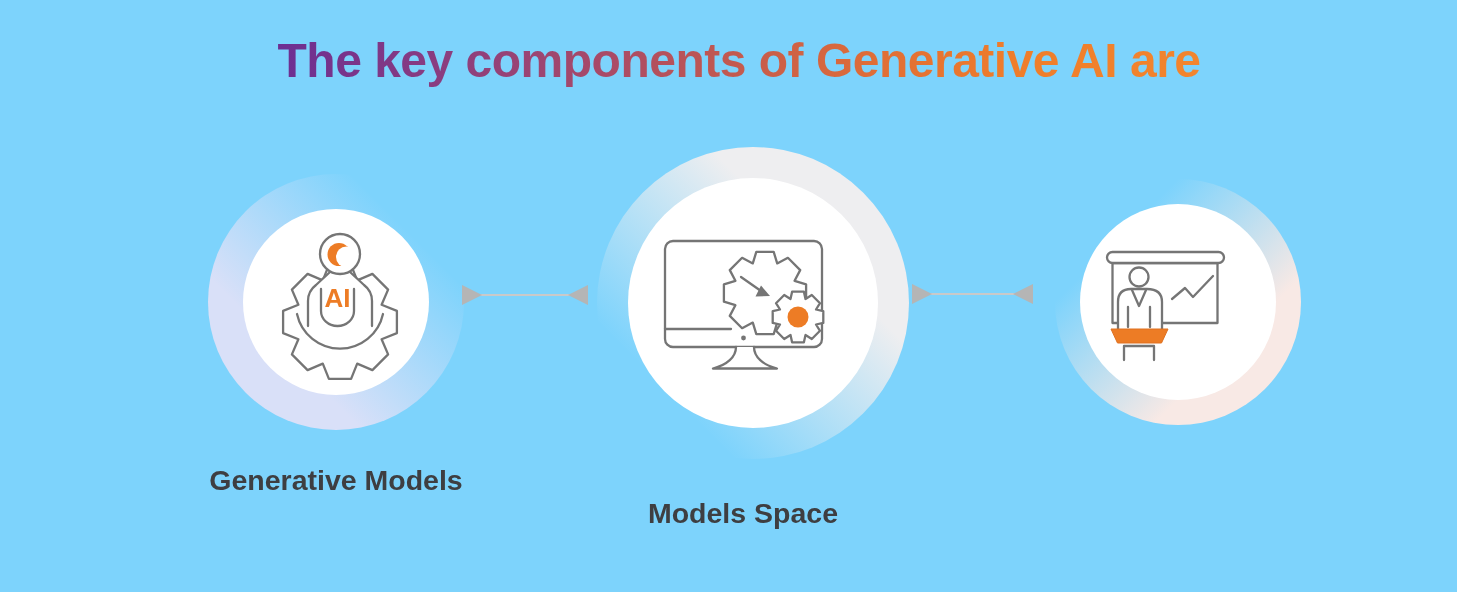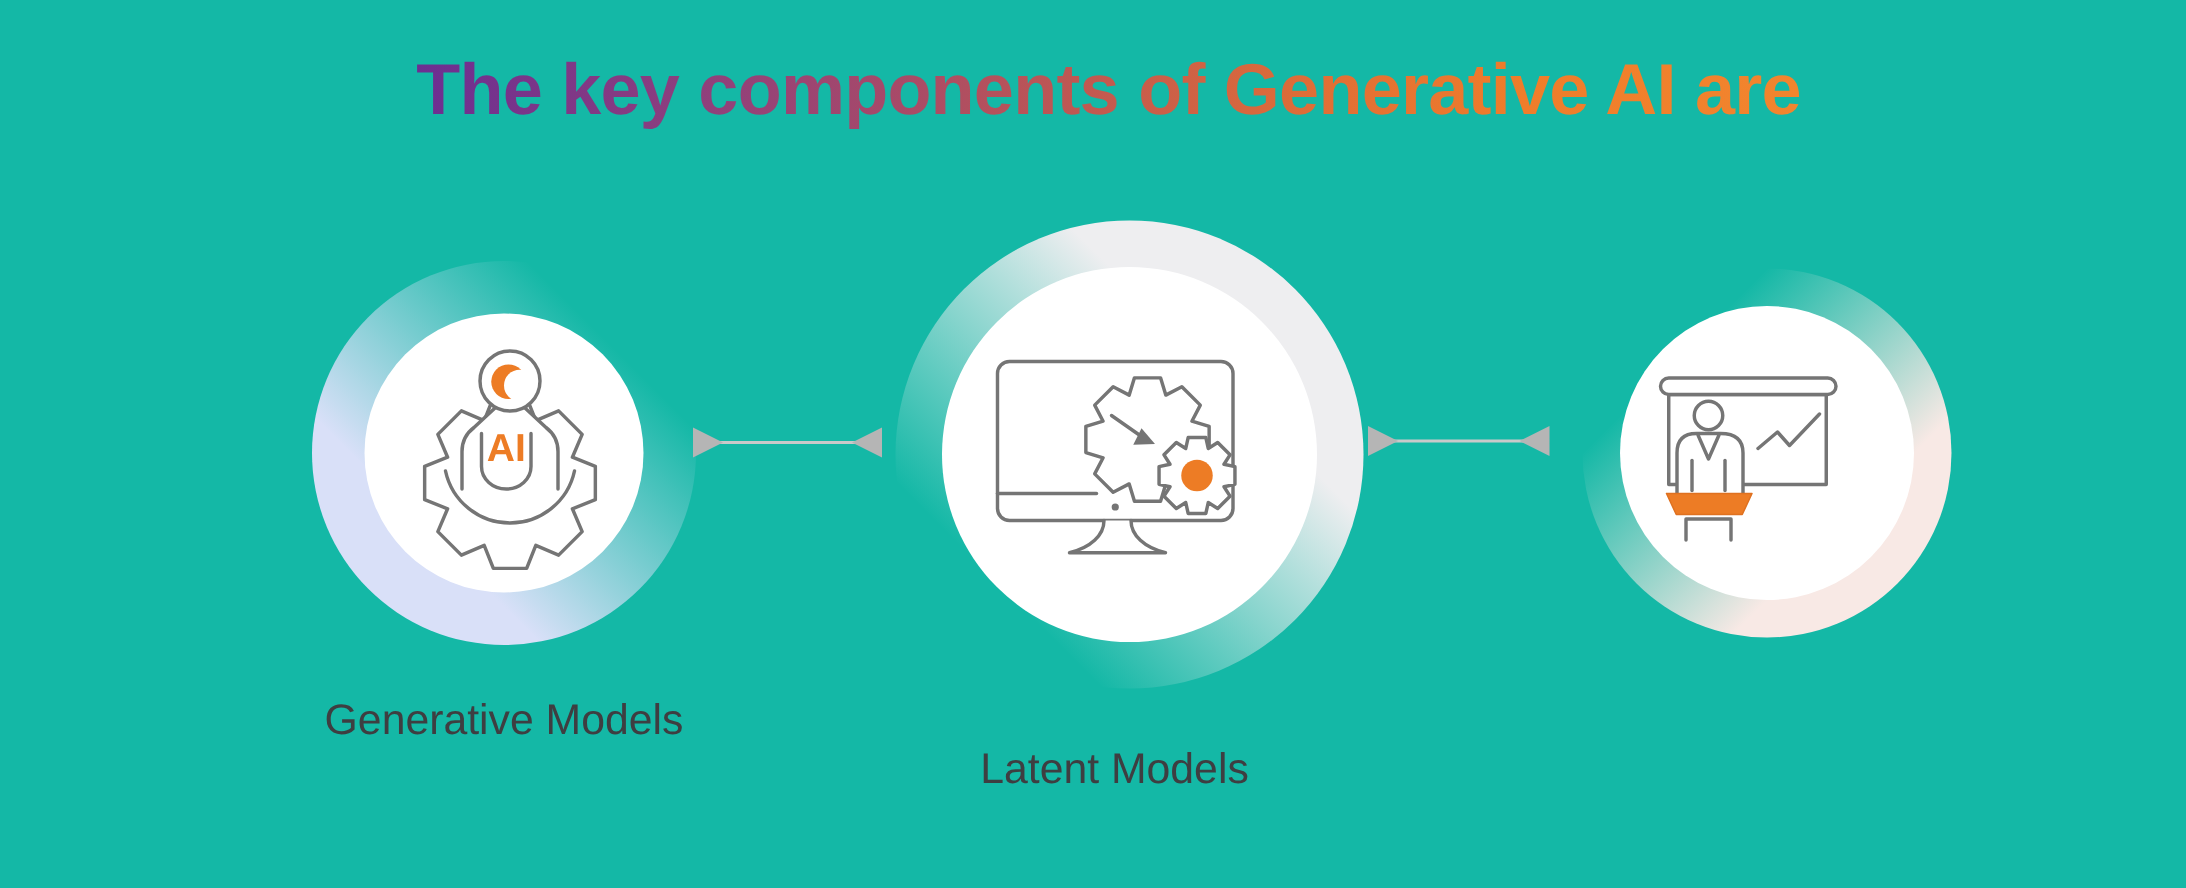--- a/index.html
+++ b/index.html
@@ -1,17 +1,17 @@
 <!DOCTYPE html>
 <html><head>
 <meta charset="utf-8">
 <style>
   html,body{margin:0;padding:0;background:#fff;}
   .canvas{
-    position:relative;width:1457px;height:592px;background:#14b8a6;overflow:hidden;
+    position:relative;width:1457px;height:592px;background:#7dd3fc;overflow:hidden;
     font-family:"Liberation Sans",sans-serif;
   }
   .title-wrap{position:absolute;top:33px;left:0;width:100%;display:flex;justify-content:center;}
   .title{
     margin:0 0 0 21px;font-size:48px;font-weight:700;letter-spacing:-0.5px;white-space:nowrap;
     background:linear-gradient(90deg,#6C2E92 0%,#8E3F7D 20%,#A84A68 35%,#C45A4E 50%,#E06E36 65%,#EF7D2A 80%,#F2852E 100%);
     -webkit-background-clip:text;background-clip:text;color:transparent;
   }
   .ring{position:absolute;border-radius:50%;}
   .ring-inner{position:absolute;border-radius:50%;background:#fff;}
@@ -26,21 +26,21 @@
   .ring3 .ring-inner{inset:25px;}
   .icon-svg{position:absolute;}
   .icon1{left:277px;top:228px;}
   .icon2{left:660px;top:235px;}
   .icon3{left:1103px;top:248px;}
   .connector{position:absolute;}
   .conn1{left:460px;top:283px;}
   .conn2{left:910px;top:282px;}
   .comp-label{
     position:absolute;transform:translateX(-50%);white-space:nowrap;
-    font-size:28.5px;font-weight:400;color:#3E3E41;
+    font-size:28.5px;font-weight:700;color:#3E3E41;
   }
   .label1{left:336px;top:464px;}
   .label2{left:743px;top:497px;}
   .label3{left:1161px;top:464px;}
   .stroke{fill:none;stroke:#757575;stroke-width:2.3;stroke-linecap:round;stroke-linejoin:round;}
   .stroke-fill{fill:#fff;stroke:#757575;stroke-width:2.3;stroke-linecap:round;stroke-linejoin:round;}
 </style>
 </head>
 <body>
 
@@ -87,21 +87,21 @@
          L 723.9,284.3 L 735.4,280.8 L 729.8,270.1 L 742.1,257.8 L 752.8,263.4 L 756.3,251.9 L 773.7,251.9
          L 777.2,263.4 L 787.9,257.8 L 800.2,270.1 Z"></path>
     <line class="stroke" x1="741" y1="277" x2="761" y2="291"></line>
     <path d="M 770,296 L 755.5,296.5 L 761,285.5 Z" fill="#757575"></path>
     <path class="stroke-fill" d="M 816.0,309.5 L 823.3,311.1 L 823.3,322.9 L 816.0,324.5 L 820.0,330.8 L 811.8,339.0 L 805.5,335.0
          L 803.9,342.3 L 792.1,342.3 L 790.5,335.0 L 784.2,339.0 L 776.0,330.8 L 780.0,324.5 L 772.7,322.9
          L 772.7,311.1 L 780.0,309.5 L 776.0,303.2 L 784.2,295.0 L 790.5,299.0 L 792.1,291.7 L 803.9,291.7
          L 805.5,299.0 L 811.8,295.0 L 820.0,303.2 Z"></path>
     <circle cx="798" cy="317" r="10.5" fill="#ED7C25"></circle>
   </svg>
-  <div class="comp-label label2">Latent Models</div>
+  <div class="comp-label label2">Models Space</div>
 
   <svg class="connector conn2" width="125" height="24" viewBox="0 0 125 24">
     <line x1="4" y1="12" x2="121" y2="12" stroke="#C9C9C9" stroke-width="2"></line>
     <path d="M 2,2 L 2,22 L 22,12 Z" fill="#B5B5B5"></path>
     <path d="M 123,2 L 123,22 L 103,12 Z" fill="#B5B5B5"></path>
   </svg>
 
   <div class="ring ring3">
     <div class="ring-inner"></div>
   </div>

